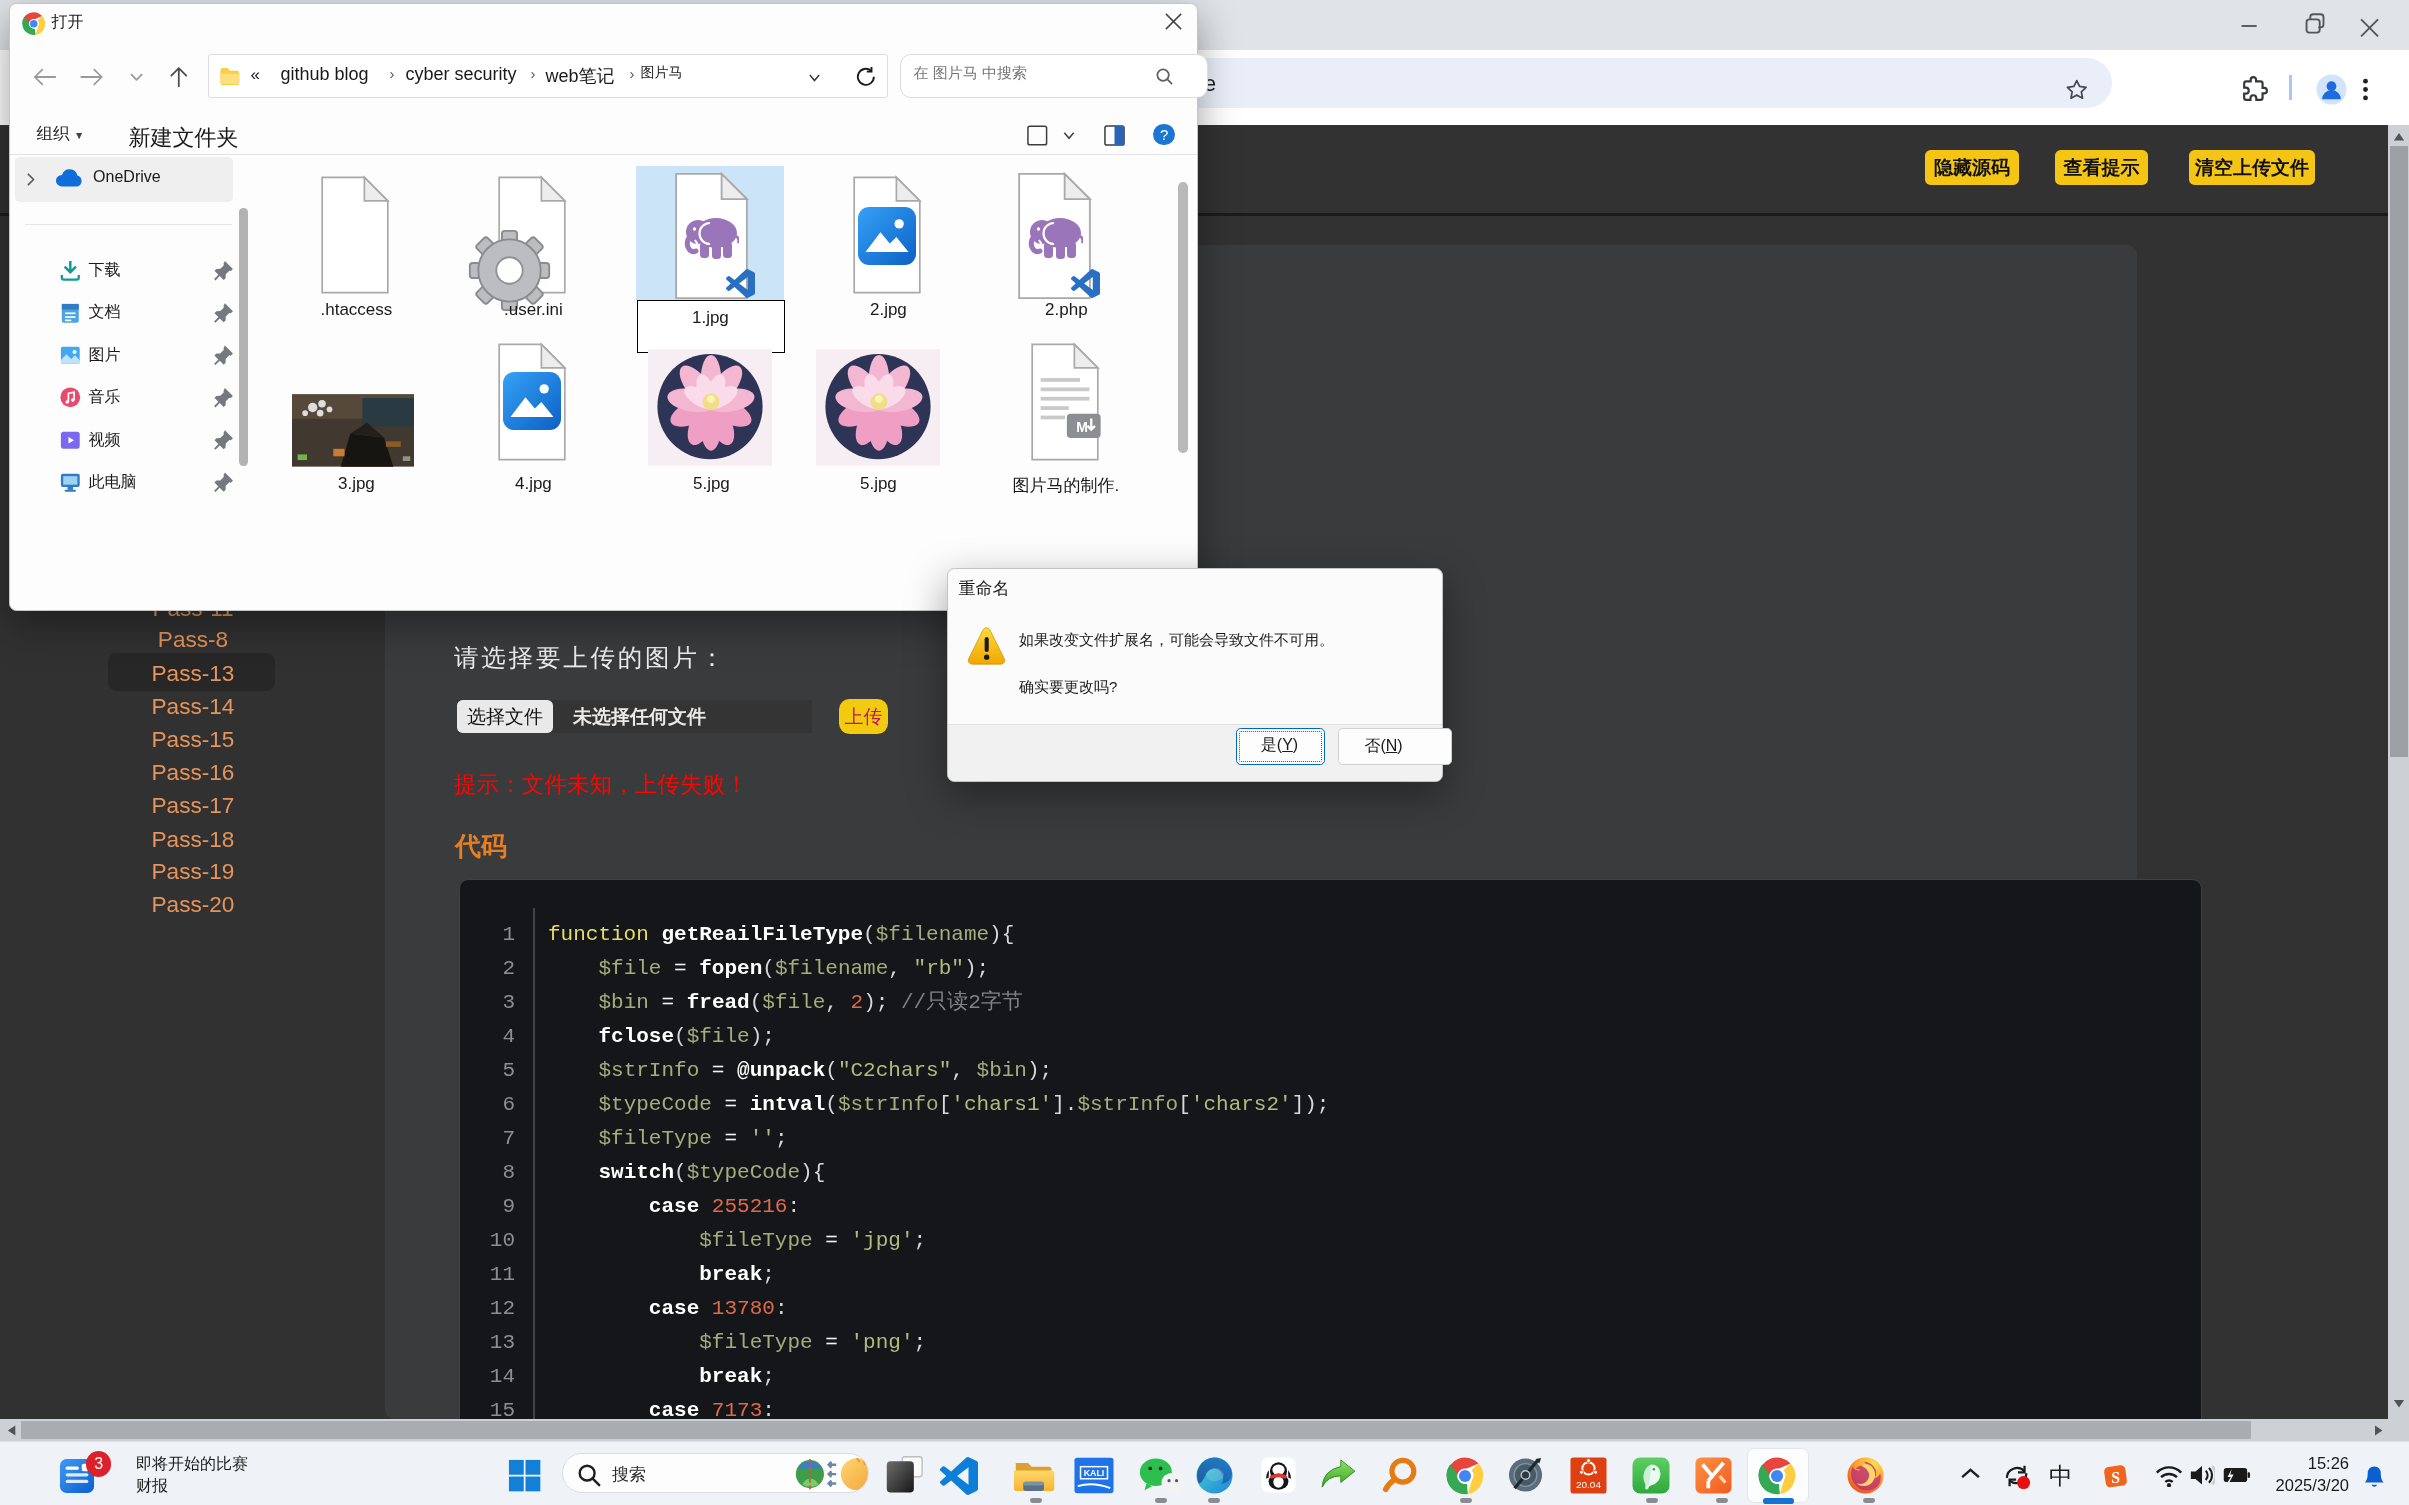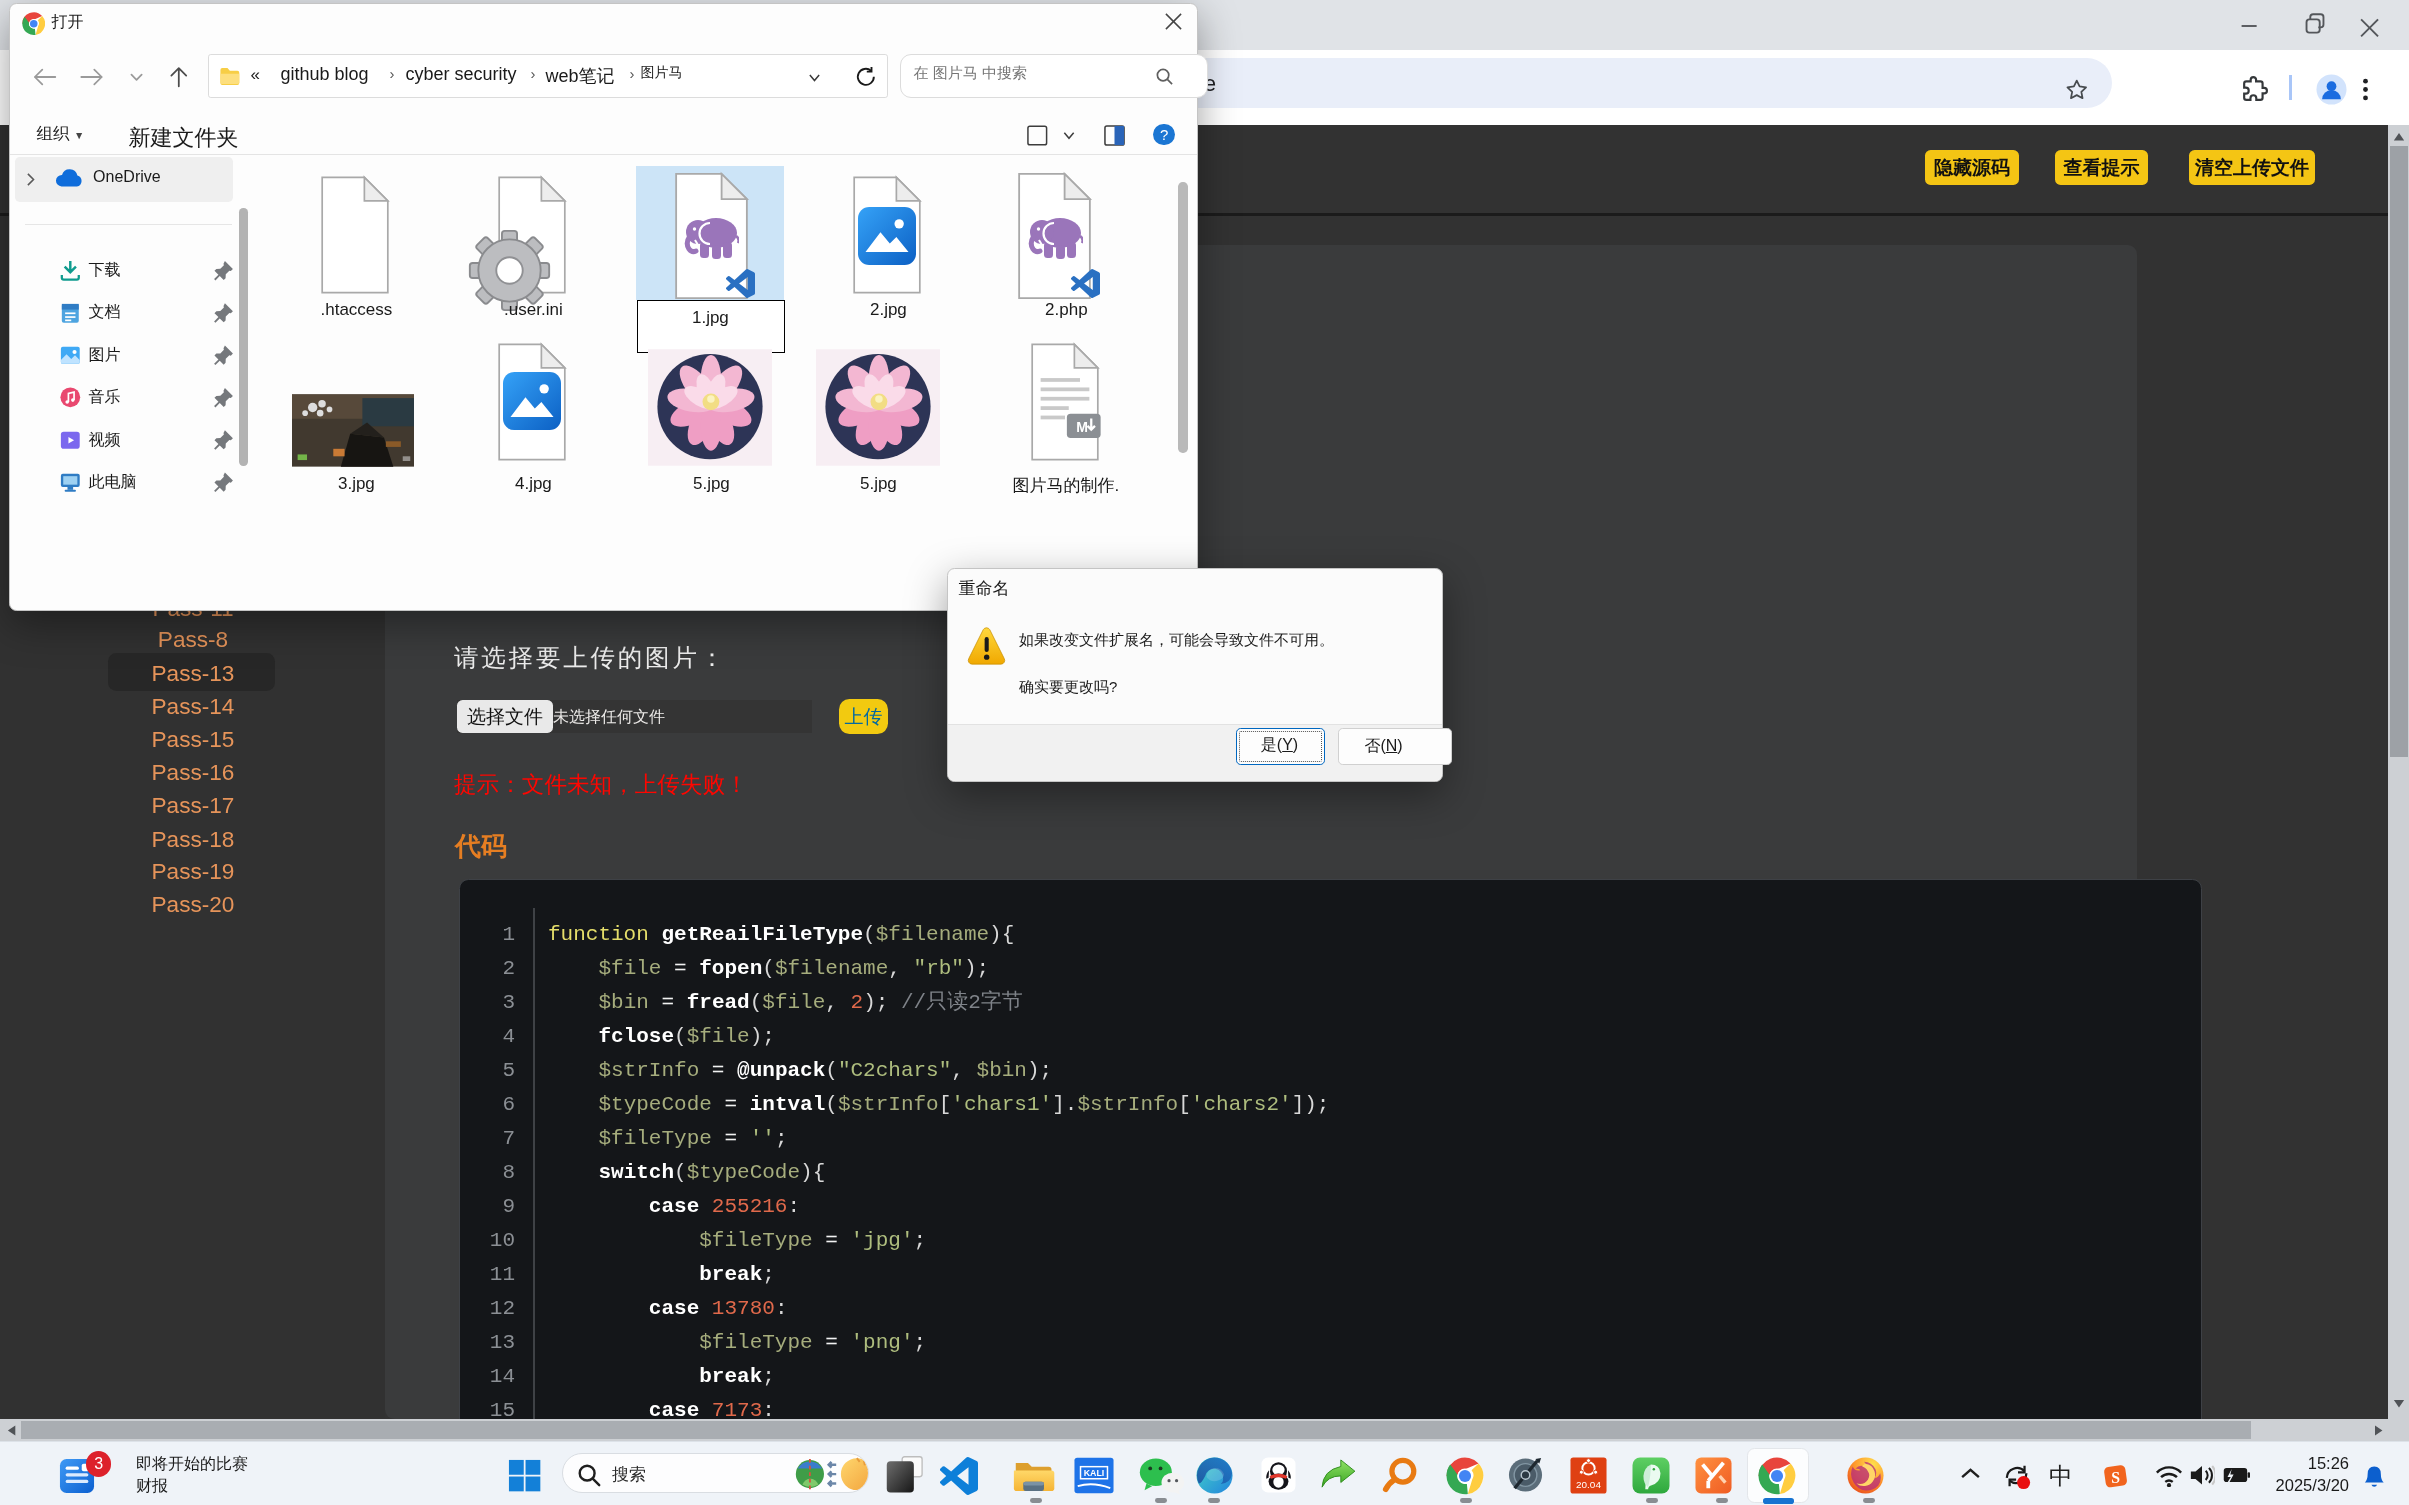--- a/index.html
+++ b/index.html
@@ -98,23 +98,23 @@
       <div class="sideitem" style="top:635px;">Pass-16</div>
       <div class="sideitem" style="top:668px;">Pass-17</div>
       <div class="sideitem" style="top:702px;">Pass-18</div>
       <div class="sideitem" style="top:734px;">Pass-19</div>
       <div class="sideitem" style="top:767px;">Pass-20</div>
     </div>
     <div id="maincontent">
       <div class="abs" style="left:454px;top:516px;font-size:24.5px;letter-spacing:2.8px;color:#ececec;">请选择要上传的图片：</div>
       <div class="abs" style="left:457px;top:575px;width:355px;height:33px;background:#343434;">
         <div class="abs" style="left:0;top:0;width:96px;height:33px;background:#e9e9e9;box-sizing:border-box;border-radius:5.6px;color:#111;font-size:19px;text-align:center;line-height:33px;">选择文件</div>
-        <div class="abs" style="left:96px;top:0;height:33px;line-height:33px;color:#eceae8;font-size:16px;">未选择任何文件</div>
+        <div class="abs" style="left:116px;top:0;height:33px;line-height:33px;color:#eceae8;font-size:19px;font-weight:bold;">未选择任何文件</div>
       </div>
-      <div class="abs" style="left:839px;top:574px;width:49px;height:35px;background:#f2ca10;border-radius:10.4px;color:#0369a1;font-size:19px;text-align:center;line-height:35px;">上传</div>
+      <div class="abs" style="left:839px;top:574px;width:49px;height:35px;background:#f2ca10;border-radius:10.4px;color:#be185d;font-size:19px;text-align:center;line-height:35px;">上传</div>
       <div class="abs" style="left:454px;top:644px;font-size:22.6px;color:#fe0600;">提示：文件未知，上传失败！</div>
       <div class="abs" style="left:455px;top:704px;font-size:26px;font-weight:bold;color:#e67e22;">代码</div>
     </div>
     <div class="codewrap" id="codeblock">
       <div class="lsep"></div>
       <div class="code" style="left:0;width:55px;text-align:right;color:#8b8f94;">1
 2
 3
 4
 5

